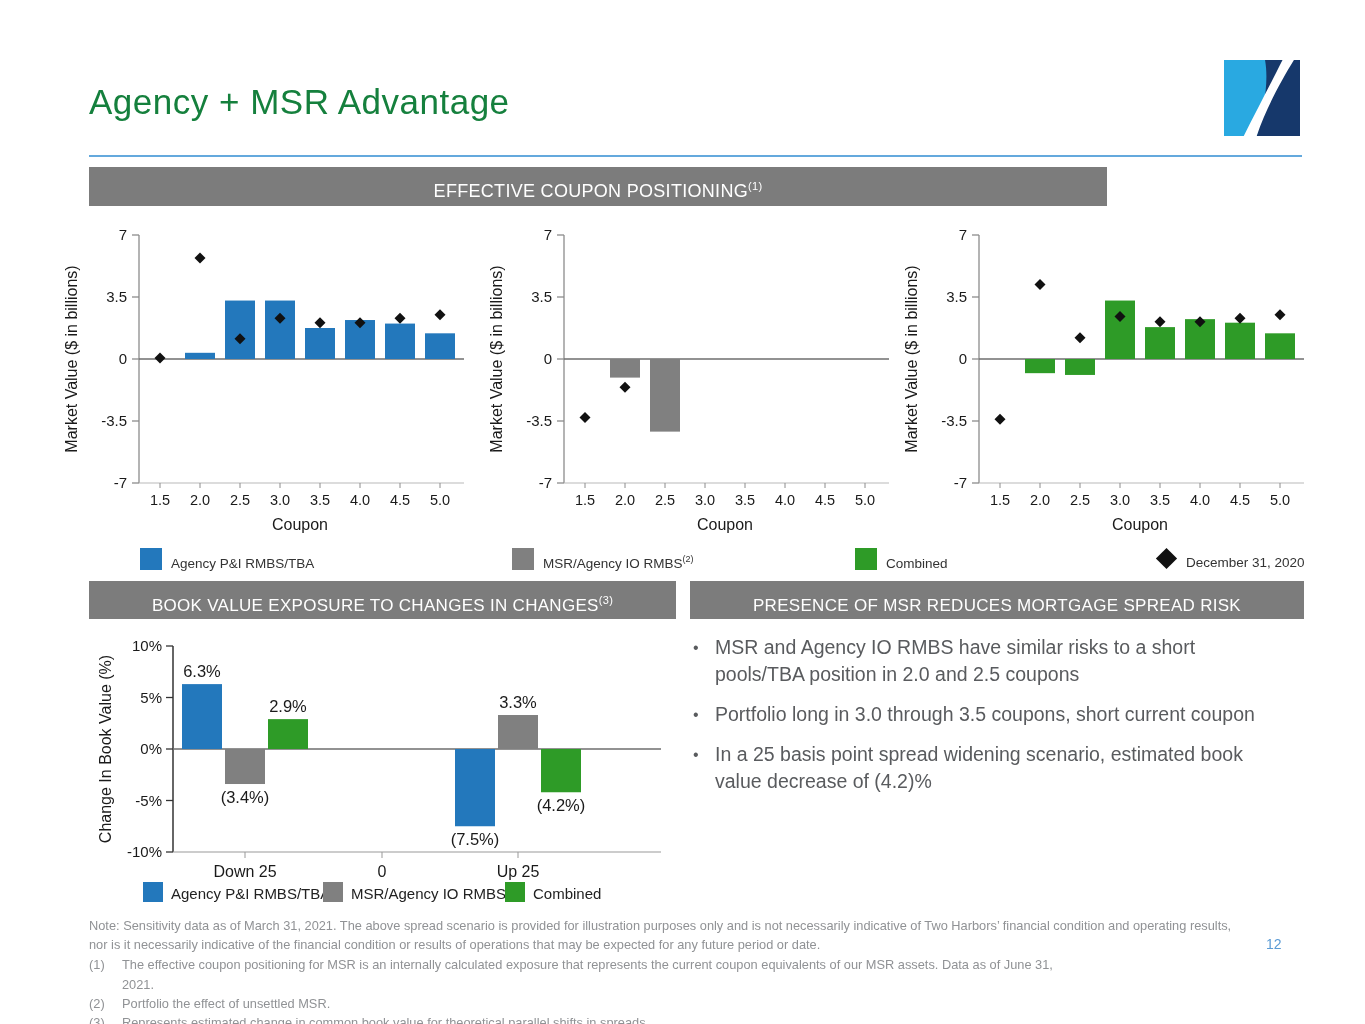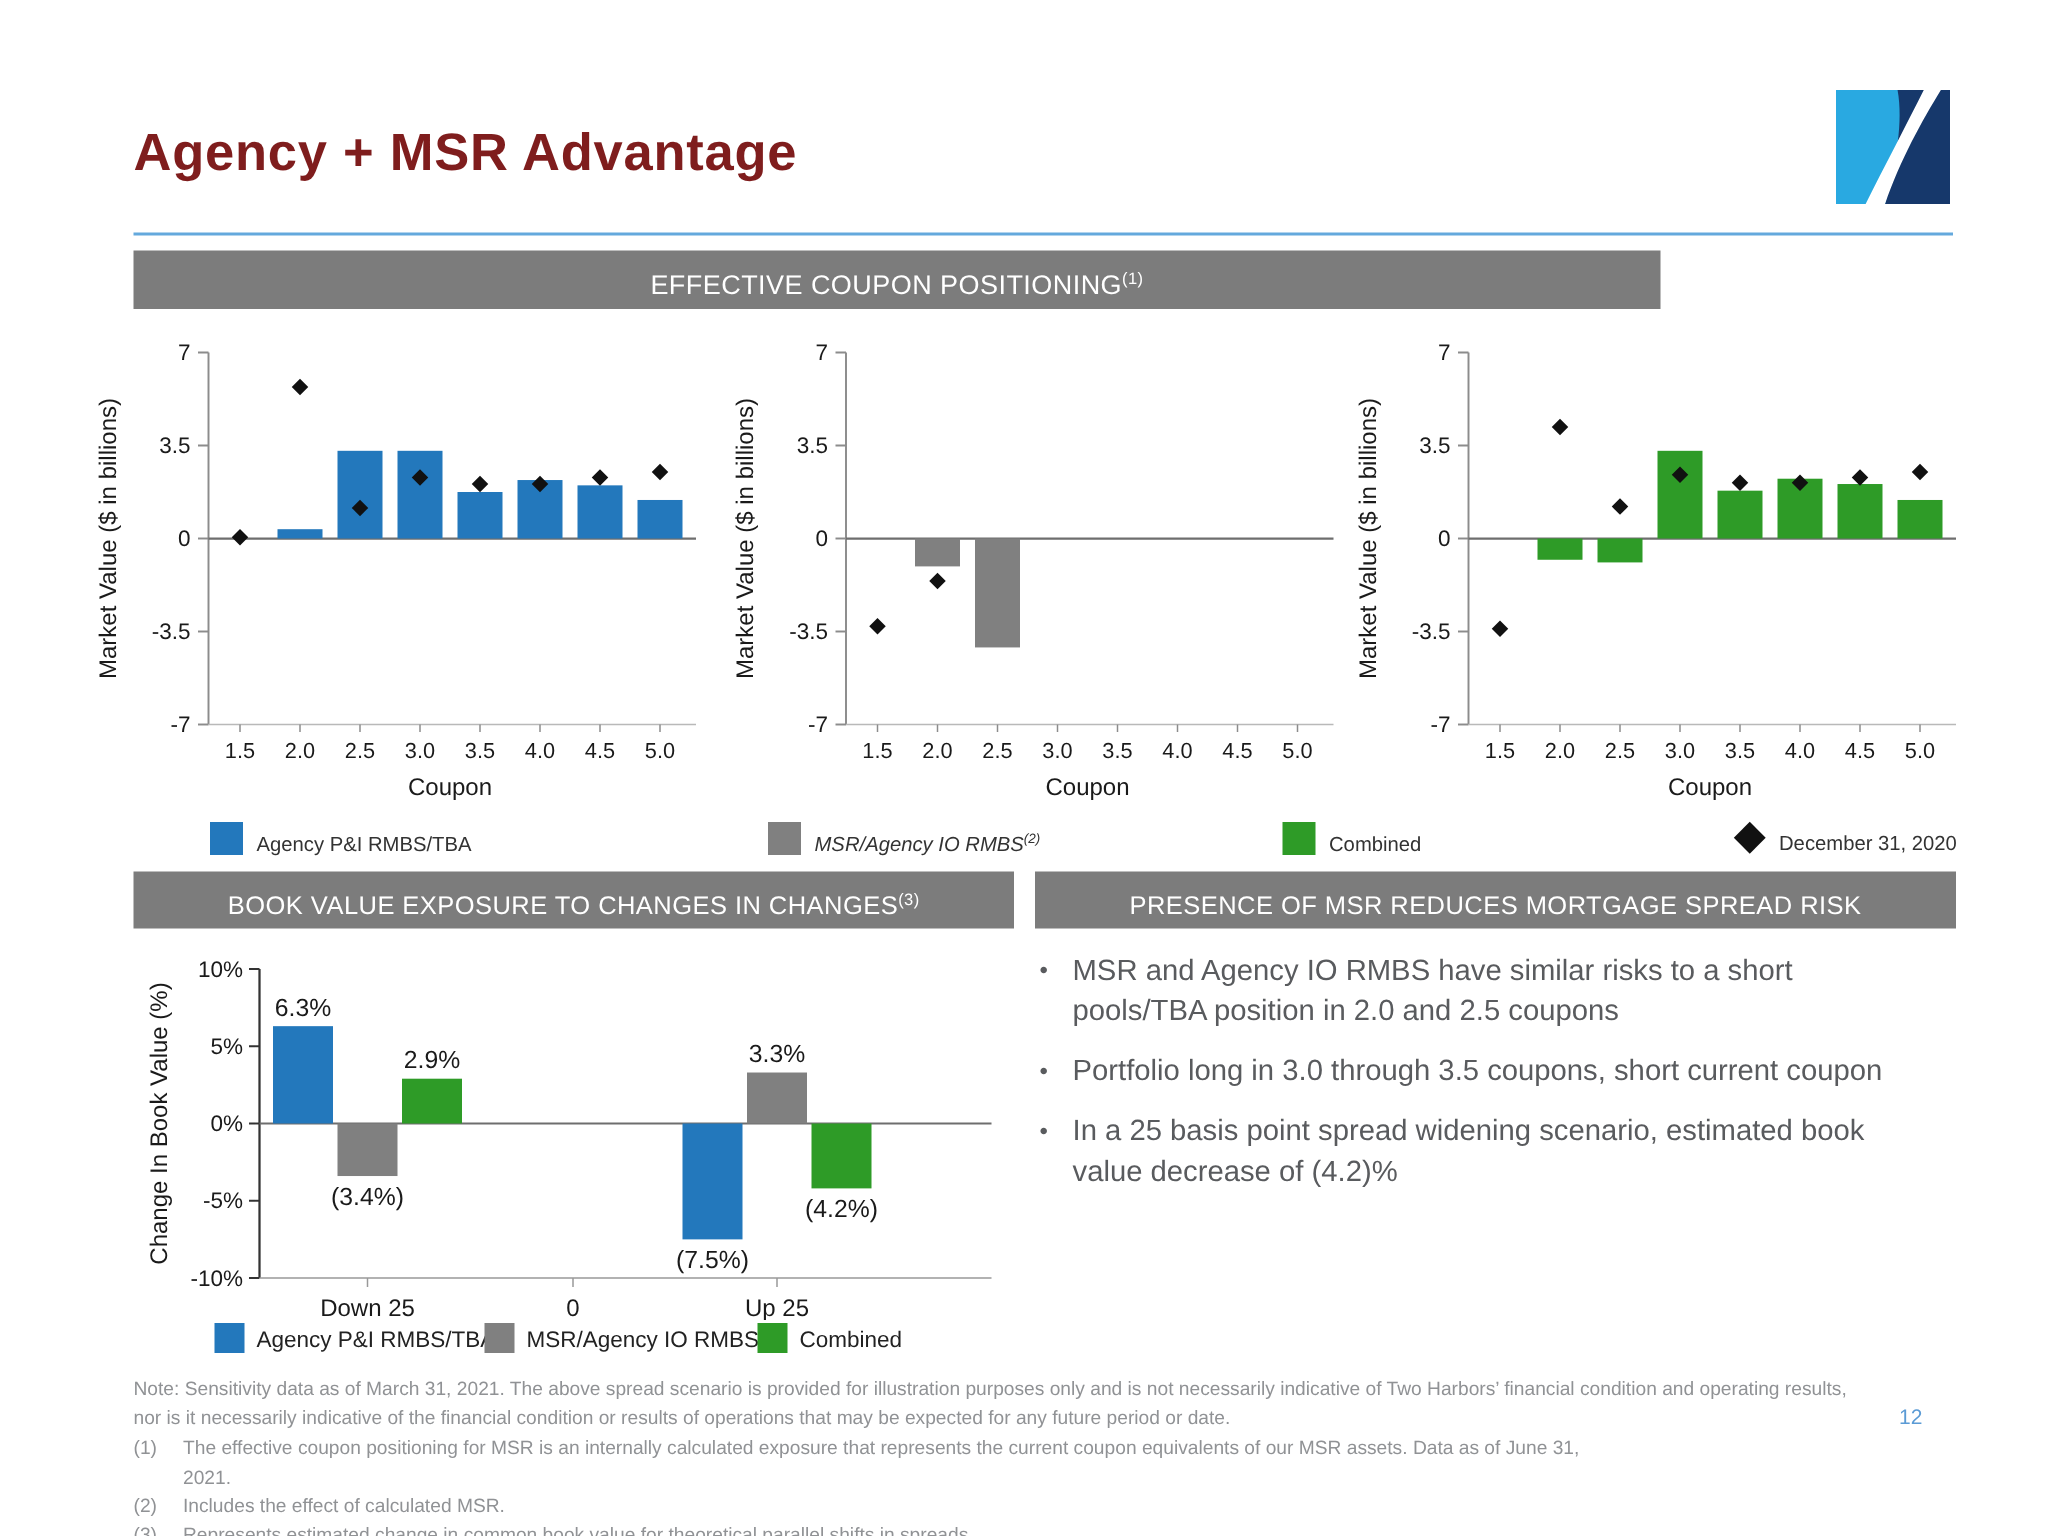--- a/index.html
+++ b/index.html
@@ -1,19 +1,19 @@
 <!DOCTYPE html>
 <html><head>
 <meta charset="utf-8">
 <style>
   html,body{margin:0;padding:0;background:#ffffff;}
   .slide{position:relative;width:1365px;height:1024px;background:#fff;
          font-family:"Liberation Sans",sans-serif;overflow:hidden;}
-  .title{position:absolute;left:89px;top:82px;margin:0;font-size:35px;font-weight:700;
-         color:#7f1d1d;letter-spacing:0.5px;}
+  .title{position:absolute;left:89px;top:82px;margin:0;font-size:35px;font-weight:400;
+         color:#15803d;letter-spacing:0.5px;}
   .title-rule{position:absolute;left:89px;top:155px;width:1213px;height:2px;background:#64a9dd;}
   .logo{position:absolute;left:1223px;top:60px;width:78px;height:76px;}
   .banner{position:absolute;background:#7c7c7c;color:#ffffff;text-align:center;
           font-size:18px;line-height:39px;height:39px;letter-spacing:0.3px;}
   .banner sup{font-size:11px;}
   #banner-top{left:89px;top:167px;width:1018px;}
   #banner-bl{left:89px;top:581px;width:587px;height:38px;line-height:38px;font-size:17px;}
   #banner-br{left:690px;top:581px;width:614px;height:38px;line-height:38px;font-size:17px;text-align:center;}
   .chart{position:absolute;}
   #chart-agency{left:60px;top:226px;}
@@ -192,21 +192,21 @@
       <path d="M 374.5,88.71428571428571 L 380,83.21428571428571 L 385.5,88.71428571428571 L 380,94.21428571428571 Z" fill="#111111"></path>
       <text x="240" y="304" text-anchor="middle" font-size="16" fill="#1a1a1a">Coupon</text>
       <text x="17" y="133" text-anchor="middle" font-size="16" fill="#1a1a1a" transform="rotate(-90 17 133)">Market Value ($ in billions)</text>
     </svg>
 
   <div class="legend-top">
     <div class="legend-item" style="left:140px;top:548px;">
       <span class="swatch sw-blue"></span>
       <span class="lab"><span>Agency P&amp;I RMBS/TBA</span><sup></sup></span>
     </div>
-    <div class="legend-item" style="left:512px;top:548px;font-style:italic;">
+    <div class="legend-item" style="left:512px;top:548px;">
       <span class="swatch sw-gray"></span>
       <span class="lab"><span>MSR/Agency IO RMBS</span><sup>(2)</sup></span>
     </div>
     <div class="legend-item" style="left:855px;top:548px;">
       <span class="swatch sw-green"></span>
       <span class="lab"><span>Combined</span><sup></sup></span>
     </div>
     <div class="legend-item" style="left:1156px;top:548px;">
       <span class="diamond-glyph"></span>
       <span class="lab"><span>December 31, 2020</span><sup></sup></span>
@@ -286,21 +286,21 @@
   </div>
 
   <div class="notes">
     <p>Note: Sensitivity data as of March 31, 2021.  The above spread scenario is provided for illustration purposes only and is not necessarily indicative of Two Harbors’ financial condition and operating results, nor is it necessarily indicative of the financial condition or results of operations that may be expected for any future period or date.</p>
     <div class="fn">
       <span class="num">(1)</span>
       <span>The effective coupon positioning for MSR is an internally calculated exposure that represents the current coupon equivalents of our MSR assets. Data as of June 31, 2021.</span>
     </div>
     <div class="fn">
       <span class="num">(2)</span>
-      <span>Includes the effect of calculated MSR.</span>
+      <span>Portfolio the effect of unsettled MSR.</span>
     </div>
     <div class="fn">
       <span class="num">(3)</span>
       <span>Represents estimated change in common book value for theoretical parallel shifts in spreads.</span>
     </div>
   </div>
 
   <div class="page-num">12</div>
 
 </div>

